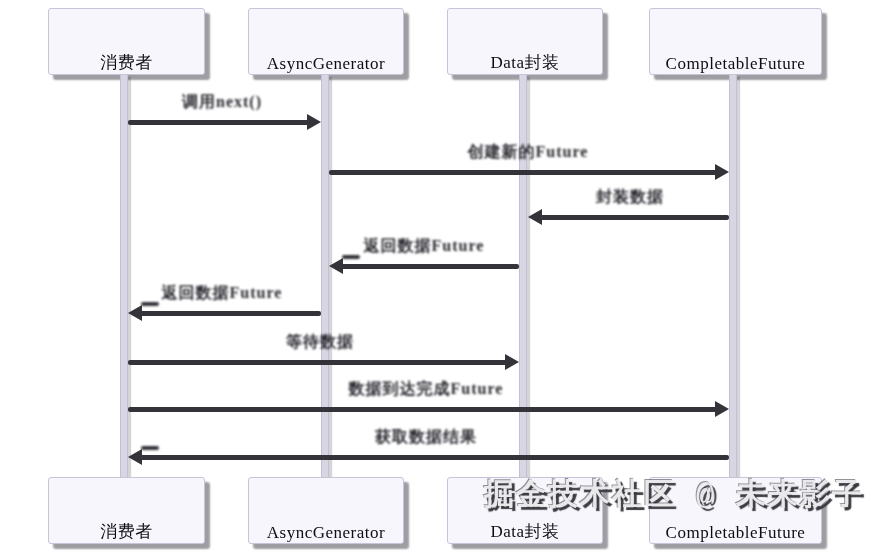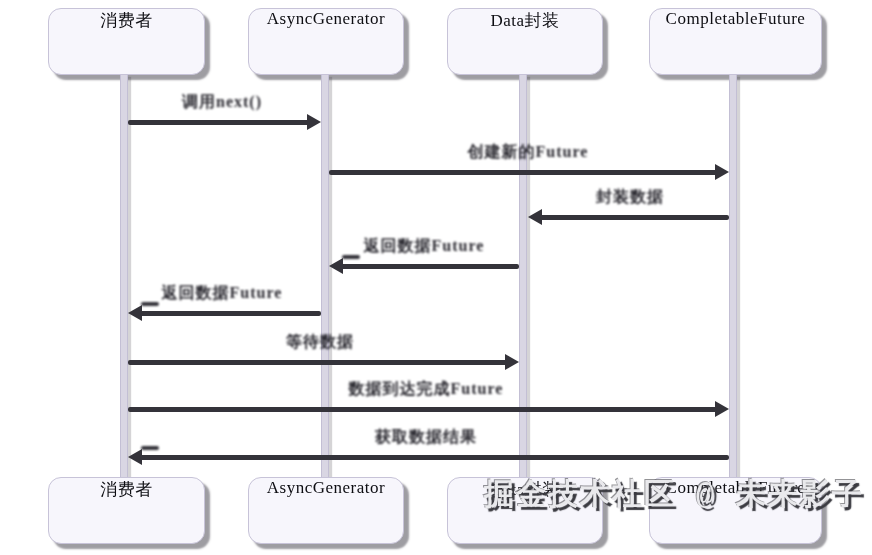--- a/index.html
+++ b/index.html
@@ -1,21 +1,21 @@
 <!DOCTYPE html>
 <html style="--background: #ffffff; --arrow: #34333a; --label: #2b2a31; --lifeline: #d9d6e3; --box-fill: #f7f6fc; --box-border: #c7c3d8; --shadow: rgba(62,60,70,0.5); --watermark-fill: #e9e9ec; --watermark-shadow: #3a3a40;"><head>
 <meta charset="utf-8">
 <style>
   html,body{margin:0;padding:0;background:#fff;}
   #stage{position:relative;width:872px;height:555px;background:var(--background,#fff);overflow:hidden;
          font-family:"Liberation Serif","DejaVu Serif",serif;}
   .pbox{position:absolute;height:67px;background:var(--box-fill,#f7f6fc);
-        border:1px solid var(--box-border,#c7c3d8);border-radius:13px;
+        border:1px solid var(--box-border,#c7c3d8);border-radius:3px;
         box-shadow:5px 5px 2px var(--shadow,rgba(62,60,70,.5));
-        display:flex;align-items:flex-start;justify-content:center;
+        display:flex;align-items:flex-end;justify-content:center;
         font-size:17px;color:#0d0d12;letter-spacing:.5px;box-sizing:border-box;}
   .lifeline{position:absolute;top:75px;height:402px;width:8px;
         background:var(--lifeline,#d9d6e3);
         border-left:1px solid #c3bfd4;border-right:1px solid #c3bfd4;
         box-sizing:border-box;box-shadow:3px 2px 1px rgba(62,60,70,.22);}
   .line{position:absolute;height:5px;background:var(--arrow,#34333a);
         border-radius:2px;filter:blur(.7px);}
   .head{position:absolute;width:0;height:0;border-top:8px solid transparent;
         border-bottom:8px solid transparent;filter:blur(.7px);}
   .head.right{border-left:14px solid var(--arrow,#34333a);}

